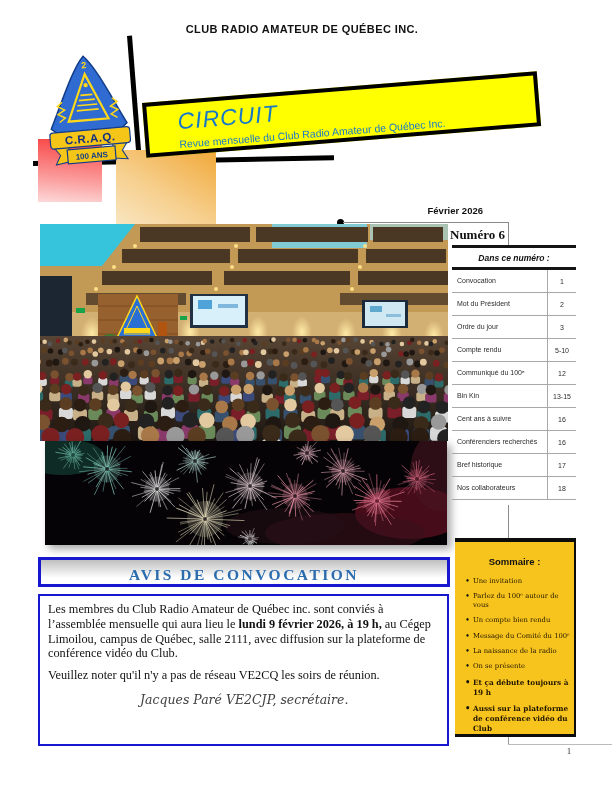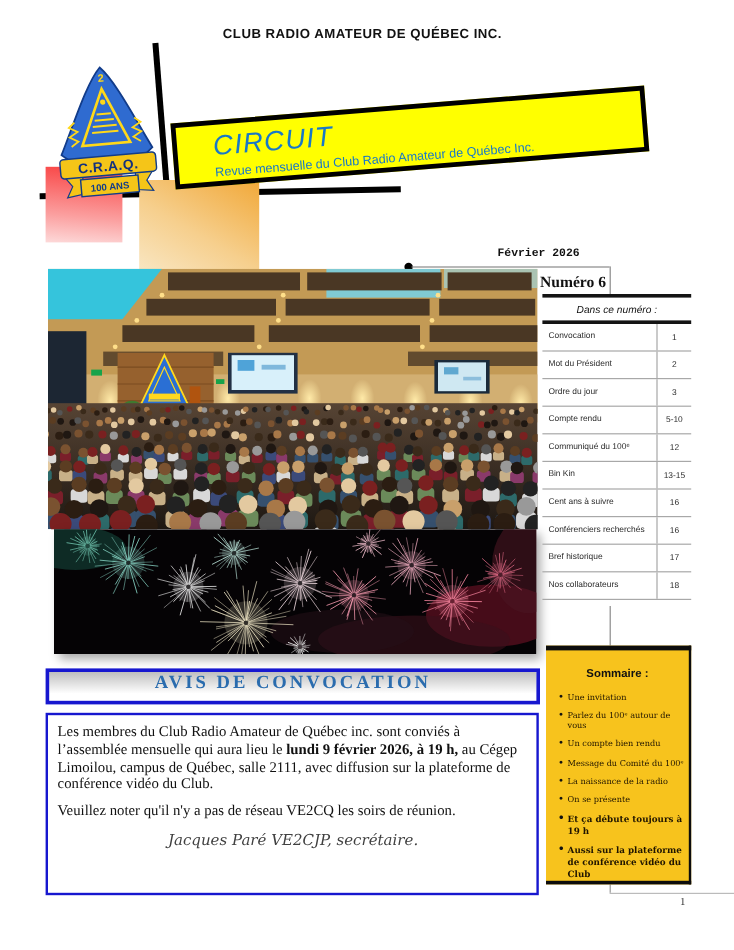--- a/index.html
+++ b/index.html
@@ -20,61 +20,61 @@
              background:linear-gradient(210deg,#f1a838 0%,#f6cf8d 55%,#f9e7c4 100%);}
   #logo{left:44px;top:54px;width:88px;height:118px;transform:rotate(-5deg);}
 
   #banner{left:142px;top:103px;width:396px;height:55px;background:#FFFF00;border:4px solid #000;
           transform:rotate(-4.6deg);transform-origin:0 0;padding:4px 0 0 30px;box-sizing:border-box;}
   #banner-title{font-size:23px;font-style:italic;color:#1878C8;letter-spacing:1px;}
   #banner-sub{font-size:10.5px;color:#1878C8;margin-top:3px;}
 
   #volume-line{right:107px;top:188px;font-family:"Liberation Serif",serif;font-weight:bold;
                font-size:13px;color:#111;margin-top:39px;}
-  #date-line{right:129px;top:205px;font-family:Liberation Mono, monospace;font-weight:bold;
+  #date-line{right:129px;top:205px;font-family:Liberation Sans, sans-serif;font-weight:bold;
              font-size:9.5px;color:#111;}
   #rule-dot{left:337px;top:219px;width:7px;height:7px;border-radius:50%;background:#000;}
   #rule-top{left:343px;top:222px;width:165px;height:1.4px;background:#8a8a8a;}
   #conn-top{left:508px;top:222px;width:1.3px;height:24px;background:#8a8a8a;}
   #conn-mid{left:508px;top:505px;width:1.3px;height:33px;background:#8a8a8a;}
   #conn-bot{left:508px;top:737px;width:1.3px;height:7px;background:#9a9a9a;}
   #rule-bot{left:508px;top:744px;width:104px;height:1.3px;background:#bbb;}
   #page-num{left:560px;top:746px;width:18px;text-align:center;
             font-family:"Liberation Serif",serif;font-size:9px;color:#333;}
 
   
   #photo-conference{left:40px;top:224px;width:408px;height:217px;}
   #photo-fireworks{left:45px;top:441px;width:402px;height:104px;box-shadow:4px 4px 8px rgba(0,0,0,.35);}
   #photo-conference svg,#photo-fireworks svg{display:block;}
 
   
   #toc{left:452px;top:245px;width:124px;}
   .toc-bar{height:3px;background:#141414;}
-  #toc-title{text-align:center;font-size:8.5px;font-weight:normal;font-style:italic;color:#111;
+  #toc-title{text-align:center;font-size:8.5px;font-weight:bold;font-style:italic;color:#111;
              padding:5px 0 4px 0;}
   .toc-row{display:flex;align-items:center;min-height:23px;border-bottom:1px solid #a8a8a8;
            box-sizing:border-box;}
   .toc-label{flex:1;font-size:7px;color:#2b2b2b;padding:3px 3px 3px 5px;line-height:1.25;}
   .toc-page{width:28px;align-self:stretch;display:flex;align-items:center;justify-content:center;
             border-left:1px solid #a8a8a8;font-size:7px;color:#2b2b2b;}
 
   
   #sommaire{left:455px;top:538px;width:121px;height:199px;background:#F7C31D;box-sizing:border-box;
             border-top:4px solid #0d0d0d;border-bottom:3px solid #0d0d0d;border-right:2px solid #0d0d0d;}
   #sommaire-title{margin-top:14px;text-align:center;font-size:9.5px;font-weight:bold;color:#111;}
   #sommaire ul{margin:10px 4px 0 8px;padding-left:10px;list-style:none;}
   #sommaire li{position:relative;font-family:"DejaVu Serif",serif;font-size:6.8px;color:#201500;
                margin-bottom:6.5px;line-height:1.3;}
   #sommaire li::before{content:"•";position:absolute;left:-8px;top:-1px;font-size:8.5px;color:#111;}
   #sommaire li.bold{font-weight:bold;font-size:7.3px;line-height:1.35;margin-bottom:7px;}
 
   
   #avis-title-box{left:38px;top:557px;width:412px;height:30px;box-sizing:border-box;
                   border:3px solid #1717CF;background:linear-gradient(#bfbfbf,#ffffff 75%);
-                  display:flex;align-items:flex-start;justify-content:center;}
+                  display:flex;align-items:flex-end;justify-content:center;}
   #avis-title{font-family:"Liberation Serif",serif;font-weight:bold;font-size:15.5px;
               letter-spacing:2.5px;color:#2A6CAE;}
   #avis-body-box{left:38px;top:594px;width:411px;height:152px;box-sizing:border-box;
                  border:2.5px solid #1717CF;background:#fff;padding:6px 8px;}
   #avis-body-box p{margin:0;font-family:"Liberation Serif",serif;font-size:12.3px;line-height:1.2;
                    color:#111;}
   #avis-p2{margin-top:7px !important;}
   #avis-signature{margin-top:9px;margin-left:92px;font-family:"DejaVu Serif",serif;font-style:italic;
                   font-weight:normal;font-size:12.5px;color:#404040;}
 </style>

